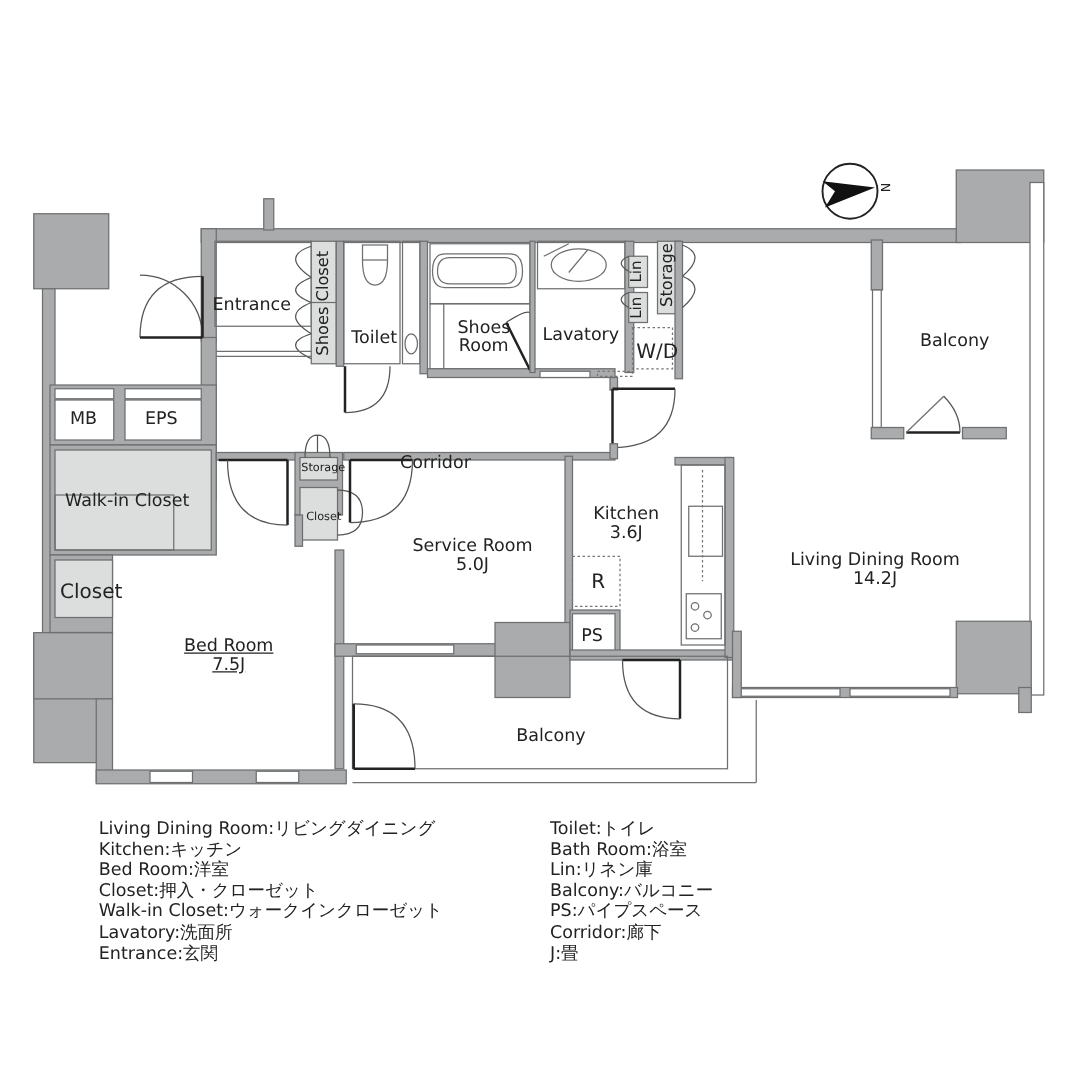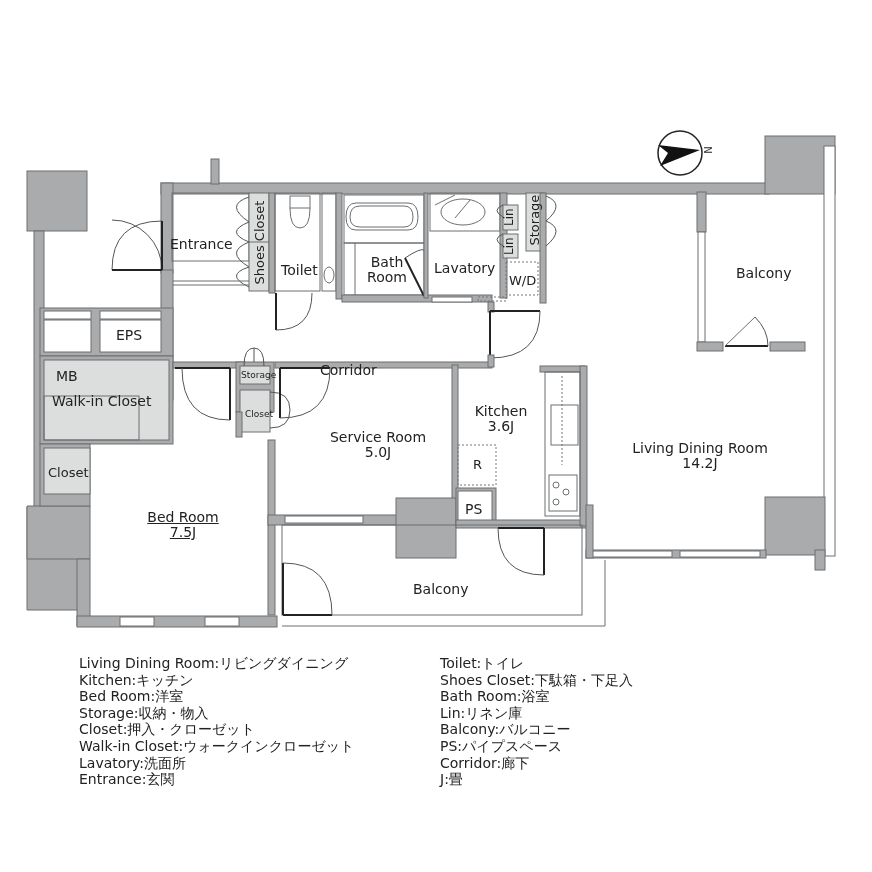--- a/index.html
+++ b/index.html
@@ -7,21 +7,21 @@
   #plan{position:absolute;left:0;top:0;width:872px;height:640px;}
   .wall{fill:#a9abac;stroke:#6d6f70;stroke-width:1;}
   .fixture{fill:#dcdddd;stroke:#6d6f70;stroke-width:1;}
   .line{fill:none;stroke:#6d6f70;stroke-width:1;}
   .door{fill:none;stroke:#222;stroke-width:2;}
   .arc{fill:none;stroke:#555;stroke-width:1;}
   .dot{fill:none;stroke:#777;stroke-width:1;stroke-dasharray:2 2;}
   .win{fill:#fff;stroke:#6d6f70;stroke-width:1;}
   .lbl{position:absolute;font-size:14px;line-height:15px;text-align:center;white-space:nowrap;color:#222;}
   .lbl.sm{font-size:9px;line-height:10px;}
-  .lbl.md{font-size:13px;}
+  .lbl.md{font-size:16px;}
   .vert{position:absolute;transform:rotate(-90deg);transform-origin:center;font-size:13px;white-space:nowrap;}
   .legend{position:absolute;top:655px;font-size:14px;line-height:16.6px;}
   .legend div{white-space:nowrap;}
 </style>
 </head>
 <body>
 
 <svg id="plan" viewBox="0 0 872 640" xmlns="http://www.w3.org/2000/svg">
 
   <g>
@@ -179,30 +179,30 @@
     <path d="M658,145 L700,150 L660,166 L668,153 Z" fill="#111"></path>
   </g>
 </svg>
 
 <div class="lbl sm" style="left:703px;top:145px;transform:rotate(90deg);font-size:10px;">N</div>
 
 <div class="lbl" style="left:170px;top:237px;">Entrance</div>
 <div class="vert" style="left:216px;top:234px;width:86px;">Shoes Closet</div>
 <div class="lbl" style="left:281px;top:263px;">Toilet</div>
 <div class="lbl" style="left:366px;top:255px;width:42px;">
-  <div>Bath</div>
+  <div>Shoes</div>
   <div>Room</div>
 </div>
 <div class="lbl" style="left:434px;top:261px;">Lavatory</div>
 <div class="lbl md" style="left:509px;top:273px;">W/D</div>
 <div class="vert" style="left:497px;top:207px;width:24px;font-size:12px;">Lin</div>
 <div class="vert" style="left:497px;top:236px;width:24px;font-size:12px;">Lin</div>
 <div class="vert" style="left:509px;top:213px;width:50px;">Storage</div>
 <div class="lbl" style="left:736px;top:266px;">Balcony</div>
-<div class="lbl" style="left:56px;top:328px;margin-top:41px;">MB</div>
+<div class="lbl" style="left:56px;top:328px;">MB</div>
 <div class="lbl" style="left:116px;top:328px;">EPS</div>
 <div class="lbl" style="left:320px;top:327px;margin-top:36px;">Corridor</div>
 <div class="lbl sm" style="left:241px;top:370px;">Storage</div>
 <div class="lbl sm" style="left:245px;top:409px;">Closet</div>
 <div class="lbl" style="left:52px;top:394px;">Walk-in Closet</div>
 <div class="lbl md" style="left:48px;top:465px;">Closet</div>
 <div class="lbl" style="left:328px;top:430px;width:100px;">
   <div>Service Room</div>
   <div>5.0J</div>
 </div>
@@ -219,28 +219,26 @@
 <div class="lbl" style="left:145px;top:510px;width:76px;text-decoration:underline;">
   <div>Bed Room</div>
   <div>7.5J</div>
 </div>
 <div class="lbl" style="left:413px;top:582px;">Balcony</div>
 
 <div class="legend" style="left:79px;">
   <div>Living Dining Room:リビングダイニング</div>
   <div>Kitchen:キッチン</div>
   <div>Bed Room:洋室</div>
-  <div>Storage:収納・物入</div>
   <div>Closet:押入・クローゼット</div>
   <div>Walk-in Closet:ウォークインクローゼット</div>
   <div>Lavatory:洗面所</div>
   <div>Entrance:玄関</div>
 </div>
 <div class="legend" style="left:440px;">
   <div>Toilet:トイレ</div>
-  <div>Shoes Closet:下駄箱・下足入</div>
   <div>Bath Room:浴室</div>
   <div>Lin:リネン庫</div>
   <div>Balcony:バルコニー</div>
   <div>PS:パイプスペース</div>
   <div>Corridor:廊下</div>
   <div>J:畳</div>
 </div>
 
 </body></html>

